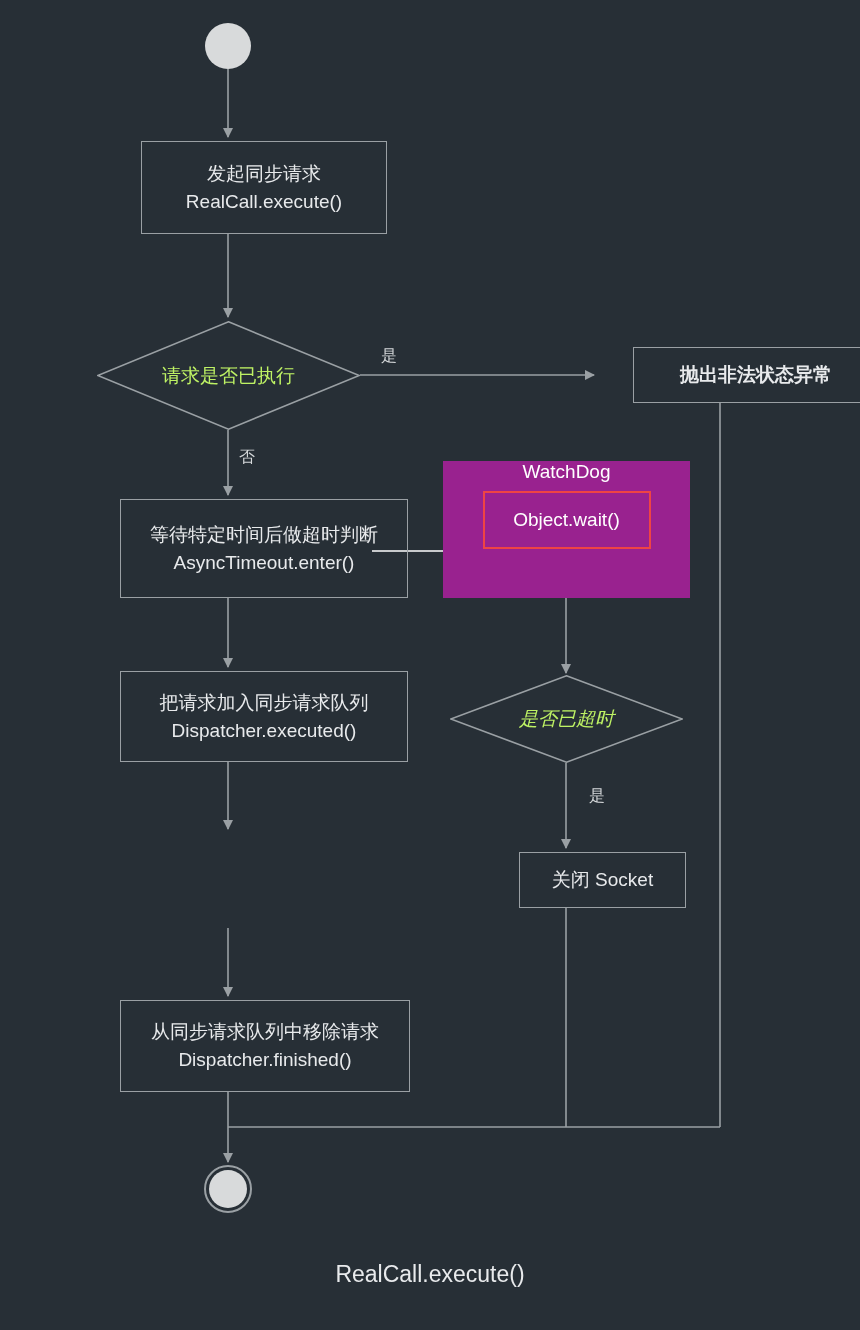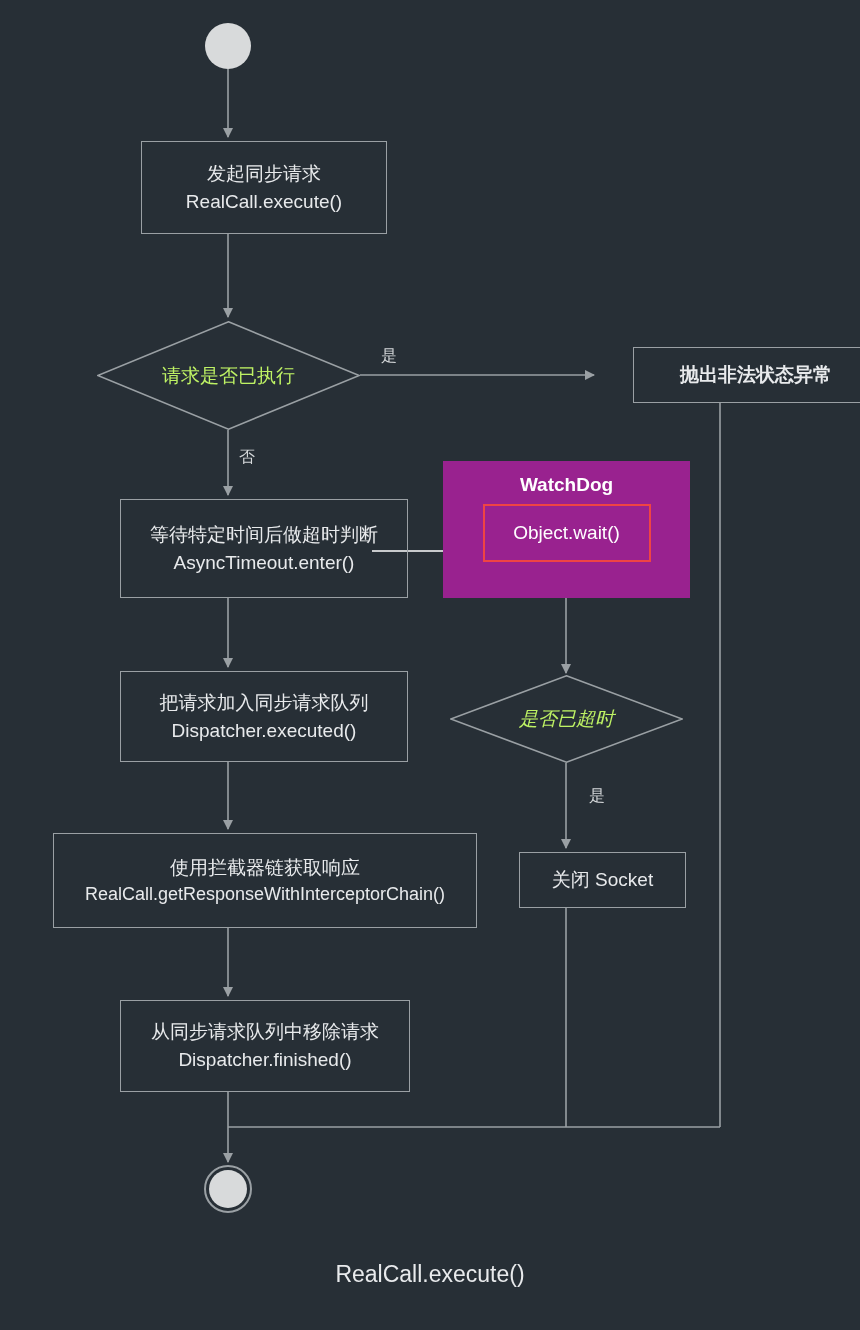--- a/index.html
+++ b/index.html
@@ -66,23 +66,21 @@
   .group-box {
     position: absolute;
     background: #99228F;
     display: flex;
     flex-direction: column;
     align-items: center;
   }
   .group-title {
     color: #ffffff;
     font-size: 19px;
-    margin-top: 13px;
-    white-space: nowrap;
-    font-weight: bold;
+    white-space: nowrap;
   }
   .group-inner {
     border: 2px solid #ef4444;
     color: #ffffff;
     font-size: 19px;
     display: flex;
     align-items: center;
     justify-content: center;
     white-space: nowrap;
   }
@@ -191,24 +189,20 @@
     <span class="line2">AsyncTimeout.enter()</span>
   </div>
 
   <div class="diamond-wrap" style="left:450px; top:675px; width:233px; height:88px;font-style:italic;">
     <svg width="233" height="88" viewBox="0 0 233 88" xmlns="http://www.w3.org/2000/svg">
       <polygon points="116.5,0.8 232.2,44 116.5,87.2 0.8,44" fill="none" stroke="#9aa0a4" stroke-width="1.6"></polygon>
     </svg>
     <div class="diamond-label">是否已超时</div>
   </div>
 
-  <div class="node box" style="left:17px; top:833px; width:424px; height:95px;">
-    <span class="line1">使用拦截器链获取响应</span>
-    <span class="line2" style="font-size:18px;">RealCall.getResponseWithInterceptorChain()</span>
-  </div>
 
   <div class="node box" style="left:84px; top:1000px; width:290px; height:92px;">
     <span class="line1">从同步请求队列中移除请求</span>
     <span class="line2">Dispatcher.finished()</span>
   </div>
 
   <div class="node box" style="left:483px; top:852px; width:167px; height:56px;">
     <span class="line1">关闭 Socket</span>
   </div>
 

